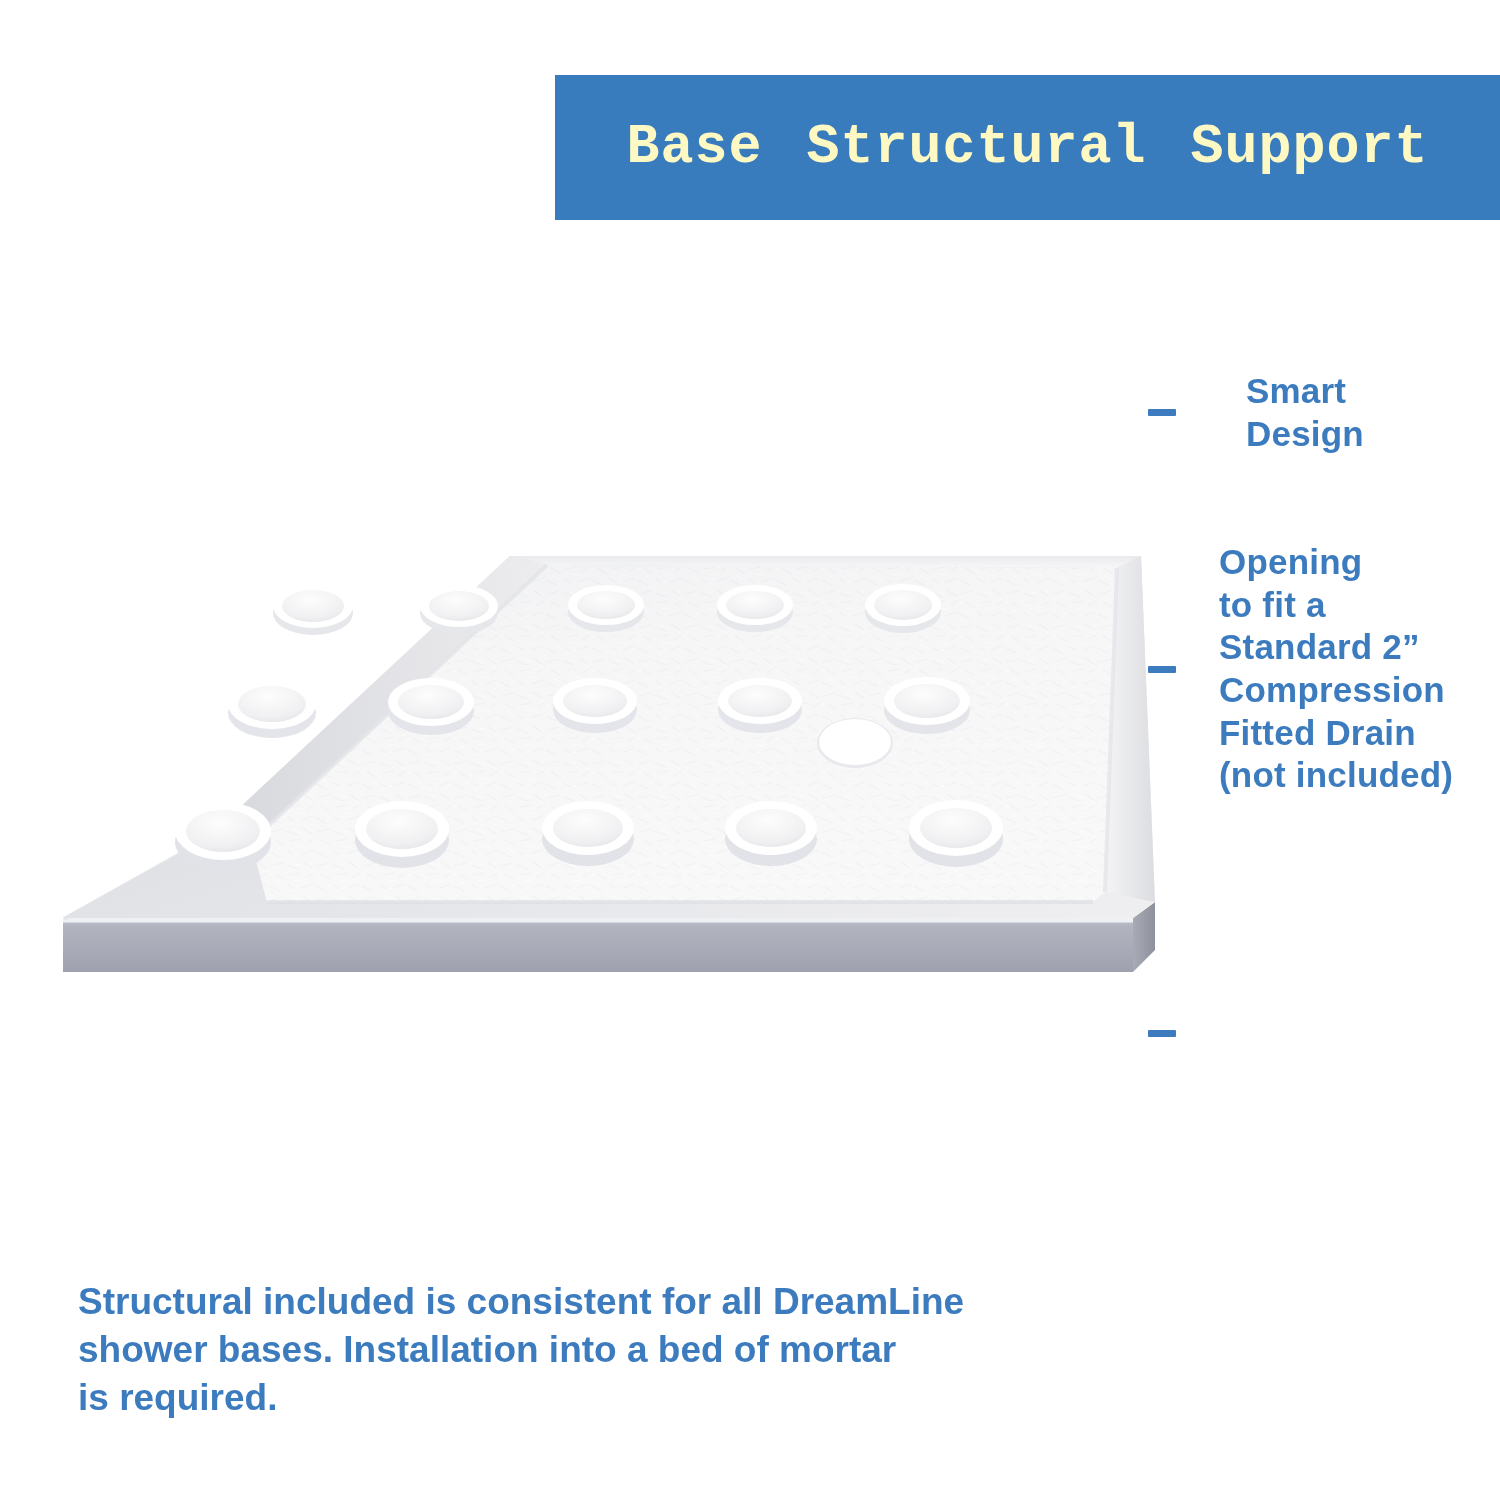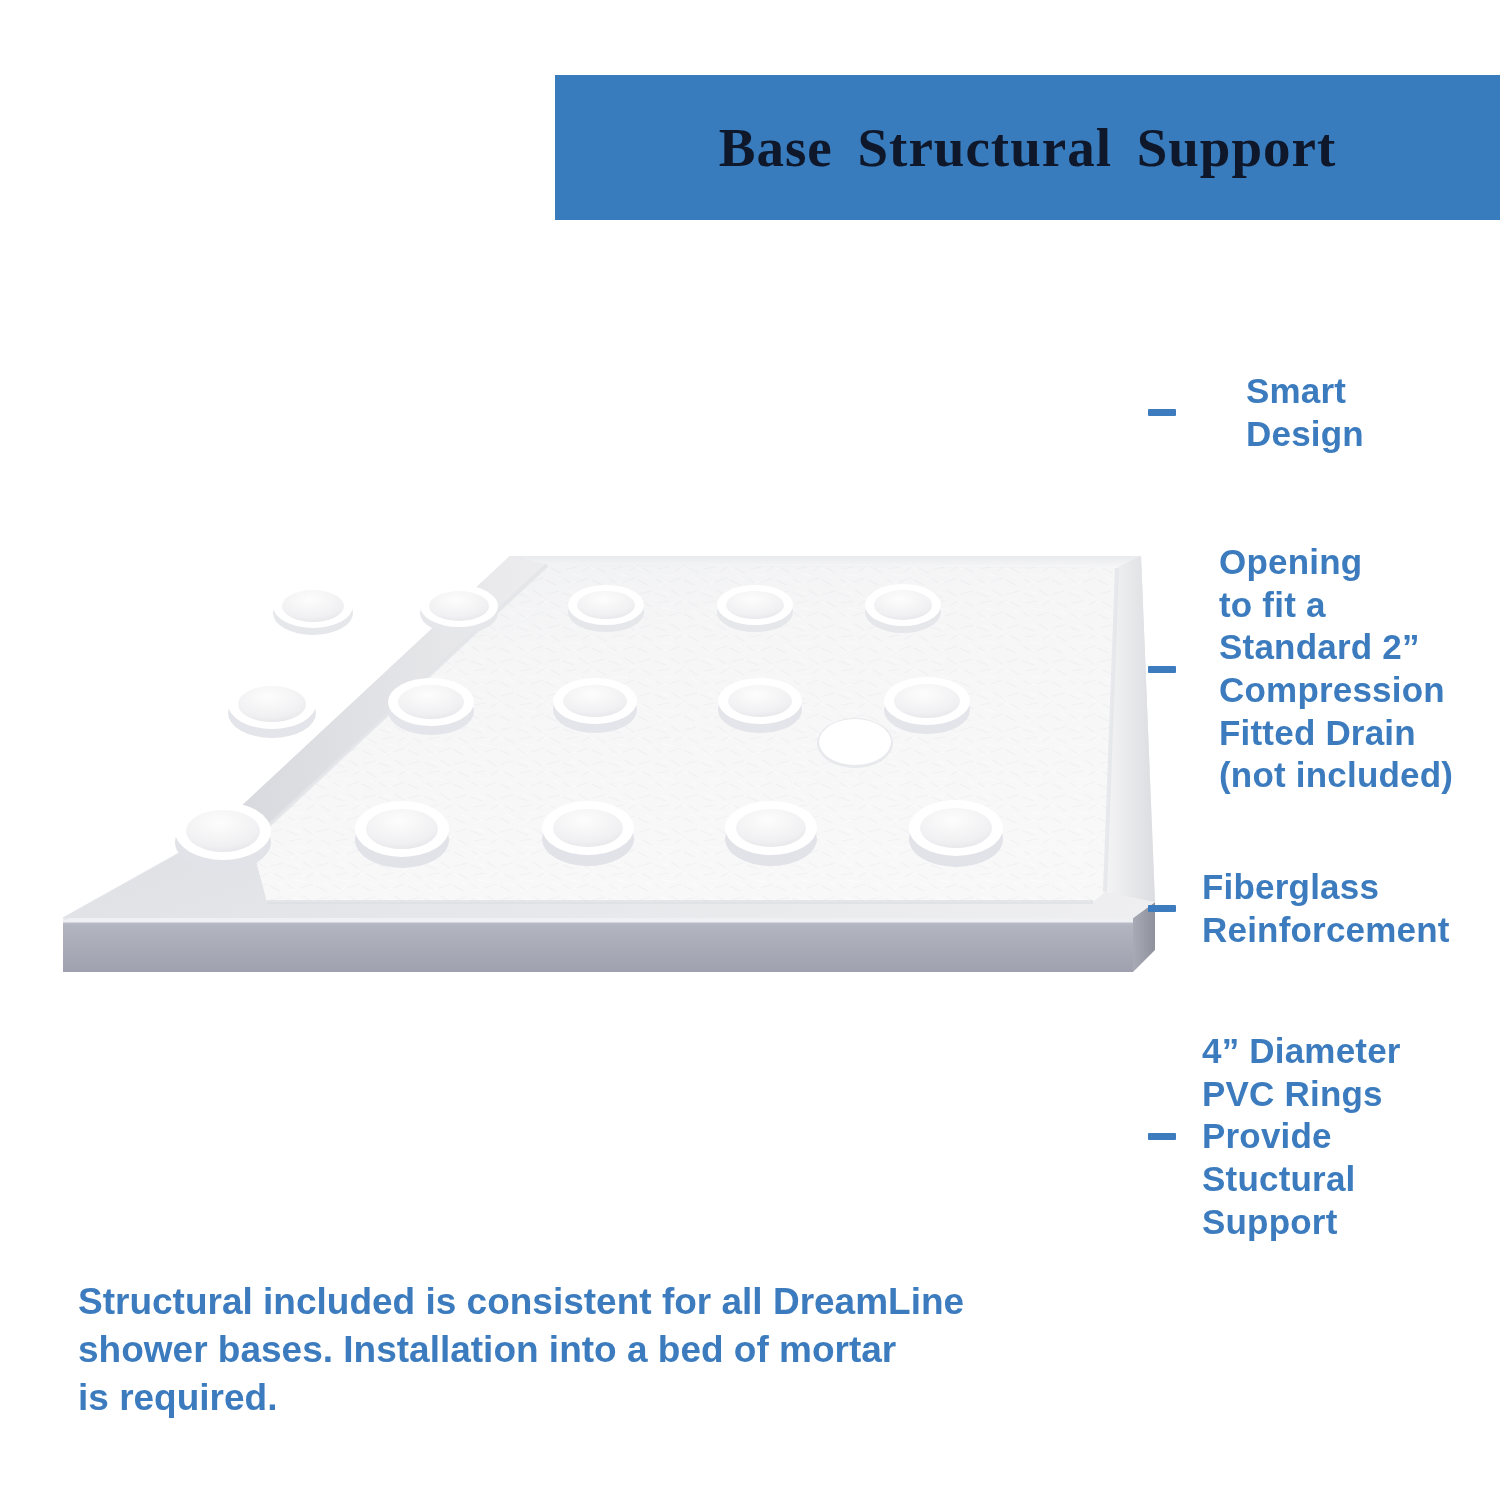--- a/index.html
+++ b/index.html
@@ -25,22 +25,22 @@
     left: 555px;
     top: 75px;
     width: 945px;
     height: 145px;
     background: #387CBE;
     display: flex;
     align-items: center;
     justify-content: center;
   }
   #header-title {
-    color: #0f172a;
-    font-family: Liberation Serif, serif;
+    color: #fef9c3;
+    font-family: Liberation Mono, monospace;
     font-size: 55px;
     font-weight: bold;
     letter-spacing: 1px;
     white-space: nowrap;
     word-spacing: 10px;
   }
 
   
   .callout {
     position: absolute;
@@ -293,32 +293,22 @@
   <div class="callout" id="callout-drain-opening">
     <span class="callout-dash"></span>
     <span class="callout-text">Opening
 to fit a
 Standard 2”
 Compression
 Fitted Drain
 (not included)</span>
   </div>
 
-  <div class="callout" id="callout-fiberglass">
-    <span class="callout-dash"></span>
-    <span class="callout-text">Fiberglass
-Reinforcement</span>
-  </div>
 
   <div class="callout" id="callout-pvc-rings">
     <span class="callout-dash"></span>
-    <span class="callout-text">4” Diameter
-PVC Rings
-Provide
-Stuctural
-Support</span>
   </div>
 
   <div id="footer-note">Structural included is consistent for all DreamLine
 shower bases. Installation into a bed of mortar
 is required.</div>
 
 </div>
 
 </body></html>

